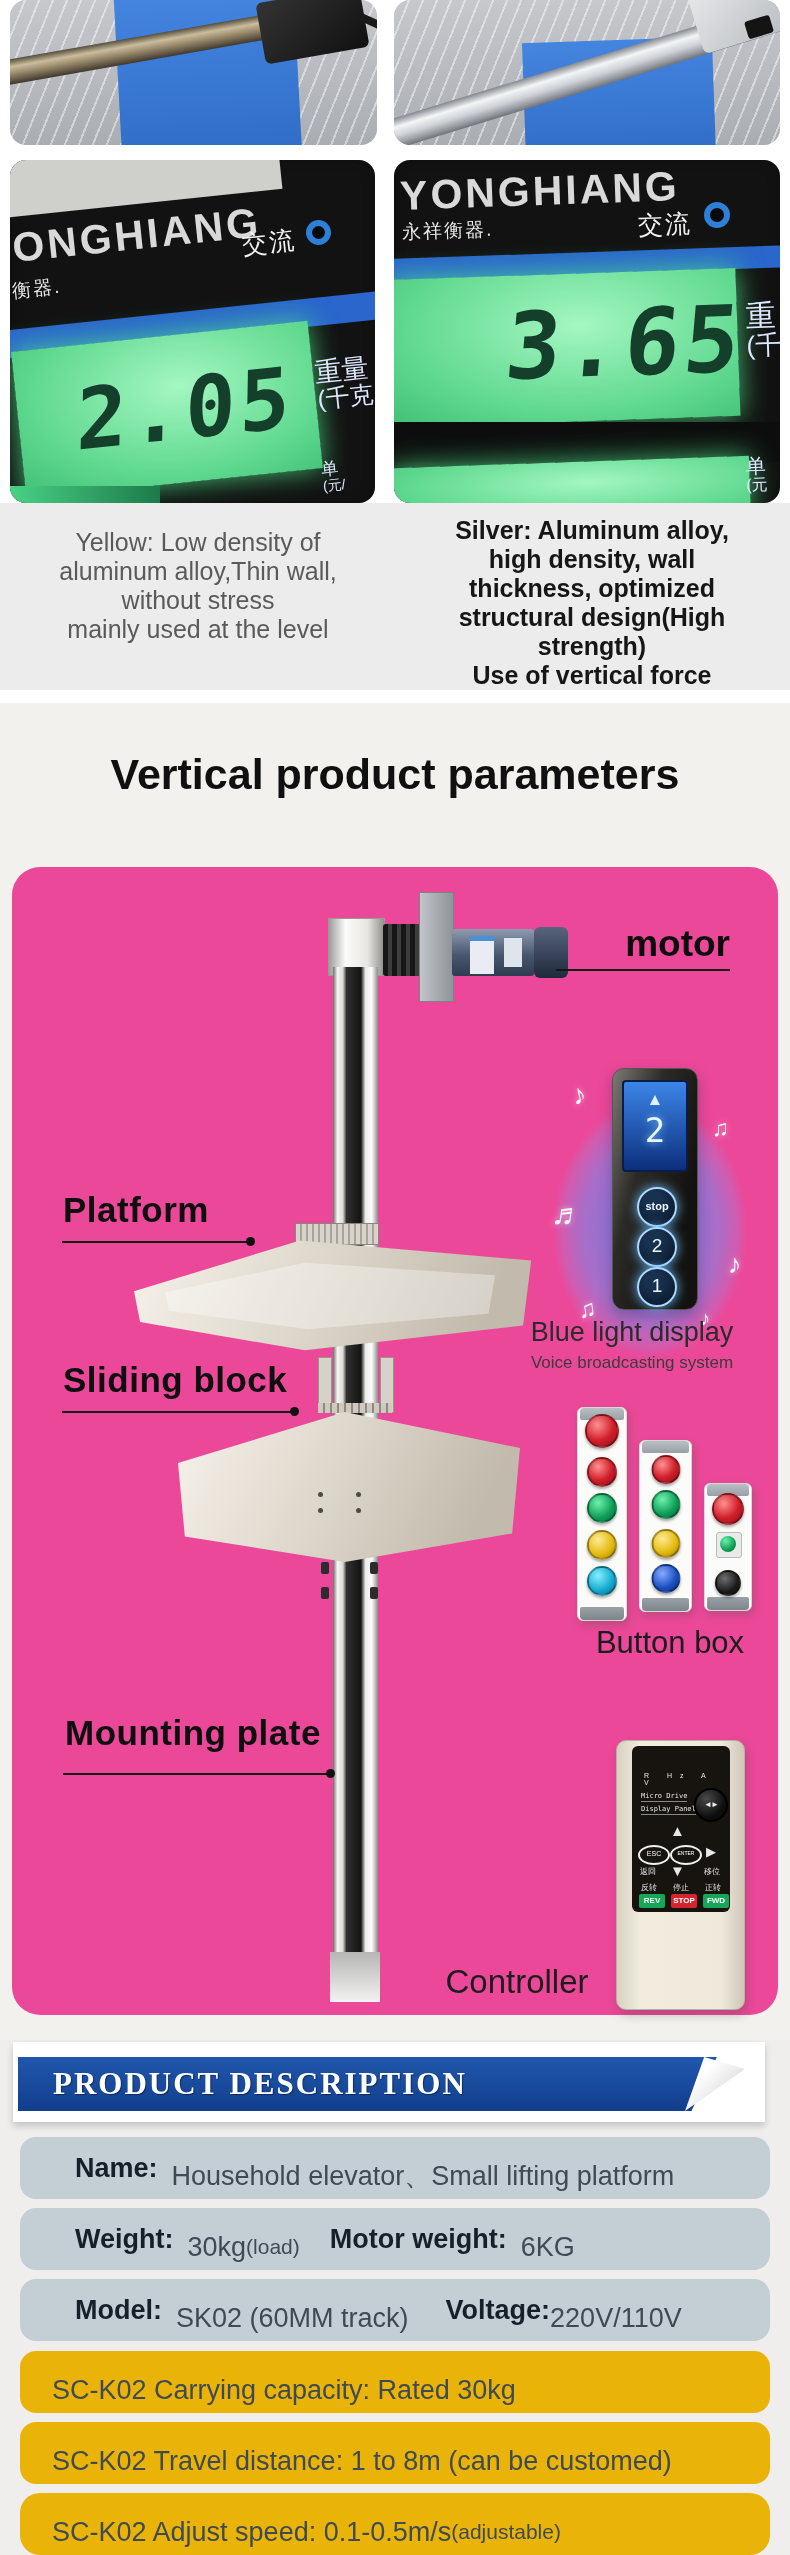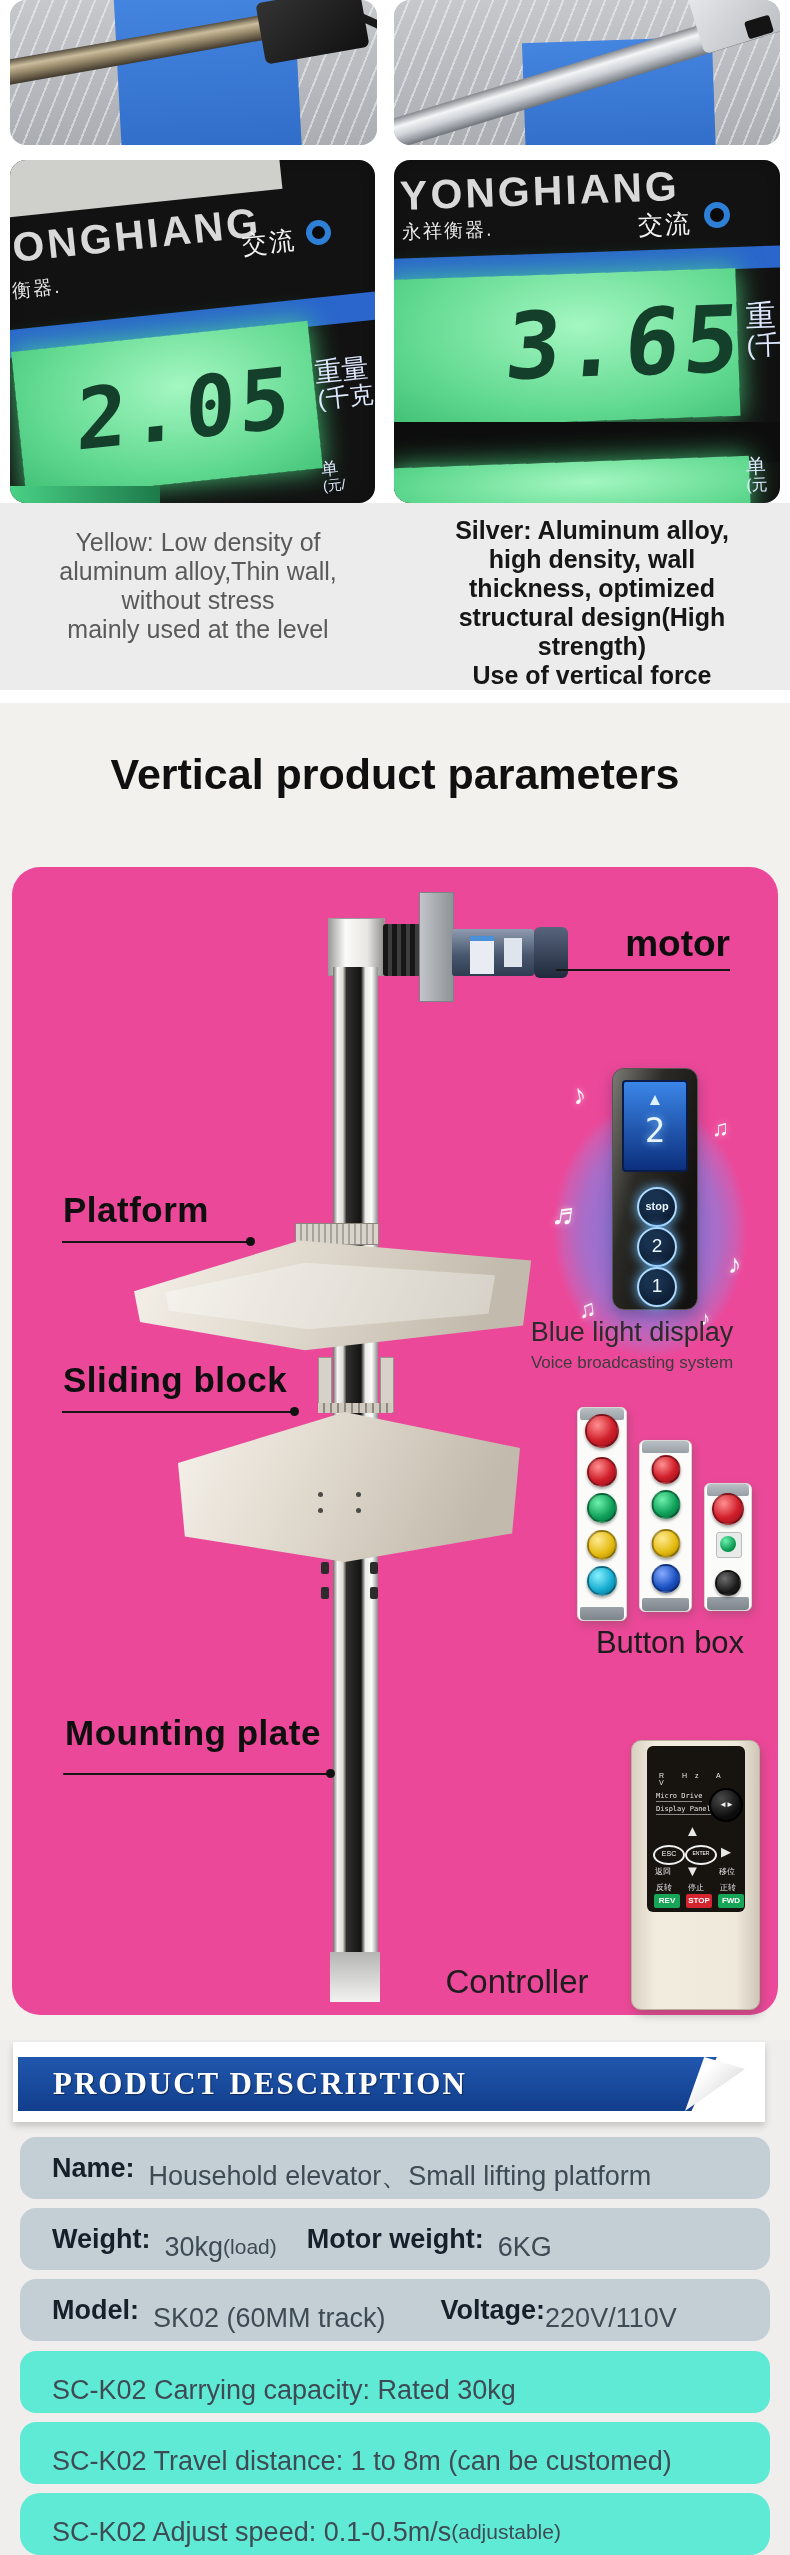--- a/index.html
+++ b/index.html
@@ -84,25 +84,25 @@
   .banner-fold{position:absolute;left:672px;top:15px;width:60px;height:54px;
                background:linear-gradient(135deg,#ffffff 30%,#c9c9c9);
                clip-path:polygon(32% 0,100% 22%,0 100%);filter:drop-shadow(-2px 2px 2px rgba(0,0,0,.25));}
   .banner-title{position:absolute;left:40px;top:15px;height:54px;line-height:54px;color:#ffffff;
                 font-family:"Liberation Serif",serif;font-weight:700;font-size:31px;letter-spacing:2px;
                 text-shadow:1px 1px 1px rgba(0,0,0,.4);}
   
   .srow{position:absolute;left:20px;width:750px;height:62px;border-radius:16px;
         display:flex;align-items:center;padding-left:32px;box-sizing:border-box;font-size:27px;}
   .r-dark{background:#c3ced5;}
-  .r-light{background:#5eead4;}
-  .lbl{font-weight:700;color:#16202a;}
+  .r-light{background:#eab308;}
+  .lbl{font-weight:700;color:#16202a;margin-left:23px;}
   .val{color:#3f4b54;margin-top:16px;}
   .sm{font-size:21px;}
-  .gap14{margin-right:14px;} .gap30{margin-left:30px;} .gap55{margin-left:55px;text-align:center;}
+  .gap14{margin-right:14px;} .gap30{margin-left:30px;} .gap55{margin-left:37px;text-align:center;}
 </style>
 </head>
 <body>
 
 <div class="page">
 
   <div class="abs bg-captions"></div>
   <div class="abs bg-divider"></div>
   <div class="abs bg-mid"></div>
   <div class="abs bg-bottom"></div>
@@ -265,21 +265,21 @@
       <div class="bcap"></div>
       <div class="bbase"></div>
       <div class="rbtn b-red" style="top:9px;width:28px;height:28px;"></div>
       <div class="abs" style="left:11px;top:48px;width:24px;height:24px;background:#e9ebea;border:1px solid #b9bcba;border-radius:3px;">
         <div class="abs b-green" style="left:3px;top:3px;width:16px;height:16px;border-radius:50%;"></div>
       </div>
       <div class="rbtn b-black" style="top:86px;width:22px;height:22px;"></div>
     </div>
     <div class="abs" style="left:558px;top:758px;width:200px;text-align:center;font-size:31px;color:#1c1c1c;">Button box</div>
 
-    <div class="abs" style="left:619px;top:873px;width:127px;height:268px;border-radius:10px;border:1px solid #b9b1a1;background:linear-gradient(90deg,#d8d0c0,#f2ecdf 18%,#efe9dc 82%,#cfc7b7);box-shadow:2px 5px 10px rgba(70,65,55,.3);text-decoration:underline;">
+    <div class="abs" style="left:604px;top:873px;width:127px;height:268px;border-radius:10px;border:1px solid #b9b1a1;background:linear-gradient(90deg,#d8d0c0,#f2ecdf 18%,#efe9dc 82%,#cfc7b7);box-shadow:2px 5px 10px rgba(70,65,55,.3);text-decoration:underline;">
       <div class="abs" style="left:15px;top:5px;width:98px;height:166px;background:#17140f;border-radius:6px;">
         <div class="ctrl-txt" style="left:12px;top:26px;font-size:7px;letter-spacing:8px;">R  Hz  A  V</div>
         <div class="ctrl-txt" style="left:9px;top:46px;font-size:7px;font-family:'DejaVu Sans Mono',monospace;border-bottom:1px solid #888;padding-bottom:1px;">Micro  Drive</div>
         <div class="ctrl-txt" style="left:9px;top:59px;font-size:7px;font-family:'DejaVu Sans Mono',monospace;border-bottom:1px solid #888;padding-bottom:1px;">Display Panel</div>
         <div class="abs" style="left:62px;top:42px;width:30px;height:30px;border-radius:50%;border:2px solid #000;background:radial-gradient(circle at 35% 30%,#4a4a4a,#0c0c0c 65%);color:#eee;font-size:8px;text-align:center;line-height:30px;letter-spacing:-1px;">◄►</div>
         <div class="ctrl-txt" style="left:38px;top:76px;font-size:15px;">▲</div>
         <div class="oval" style="left:6px;top:99px;font-size:7px;line-height:13px;">ESC</div>
         <div class="oval" style="left:38px;top:99px;font-size:5px;line-height:13px;">ENTER</div>
         <div class="ctrl-txt" style="left:74px;top:98px;font-size:13px;">▶</div>
         <div class="ctrl-txt" style="left:38px;top:116px;font-size:15px;">▼</div>

